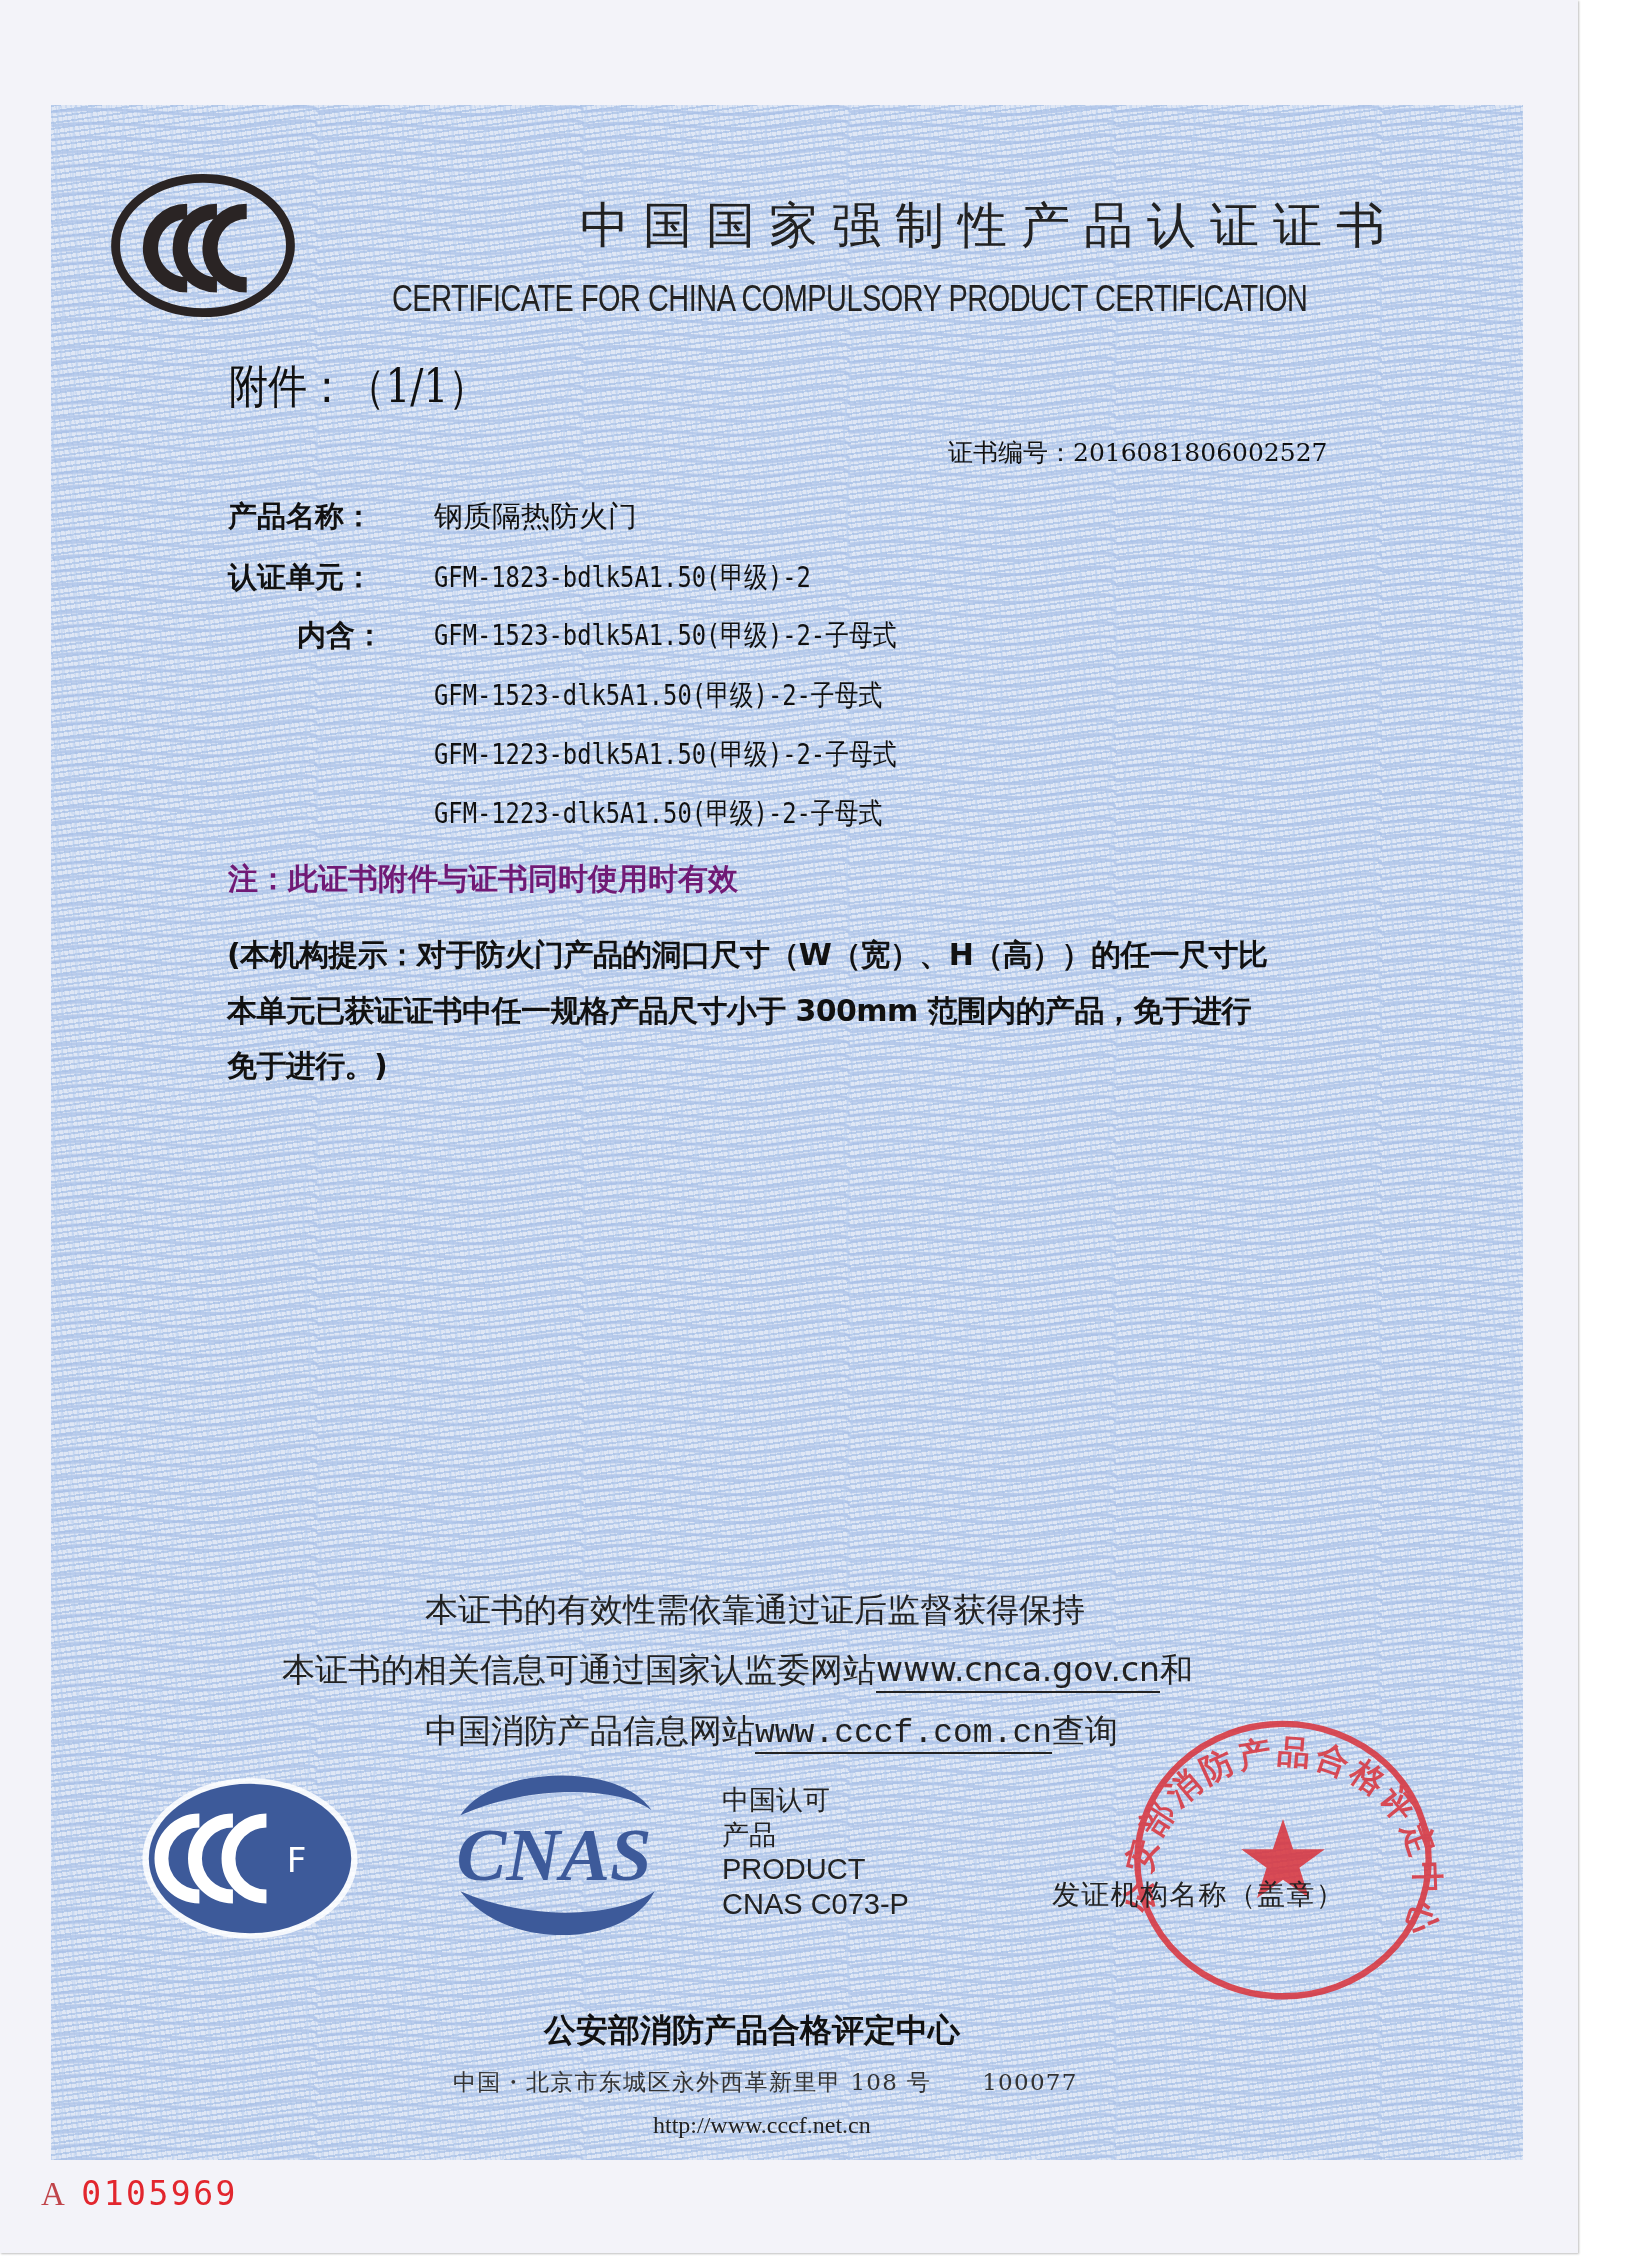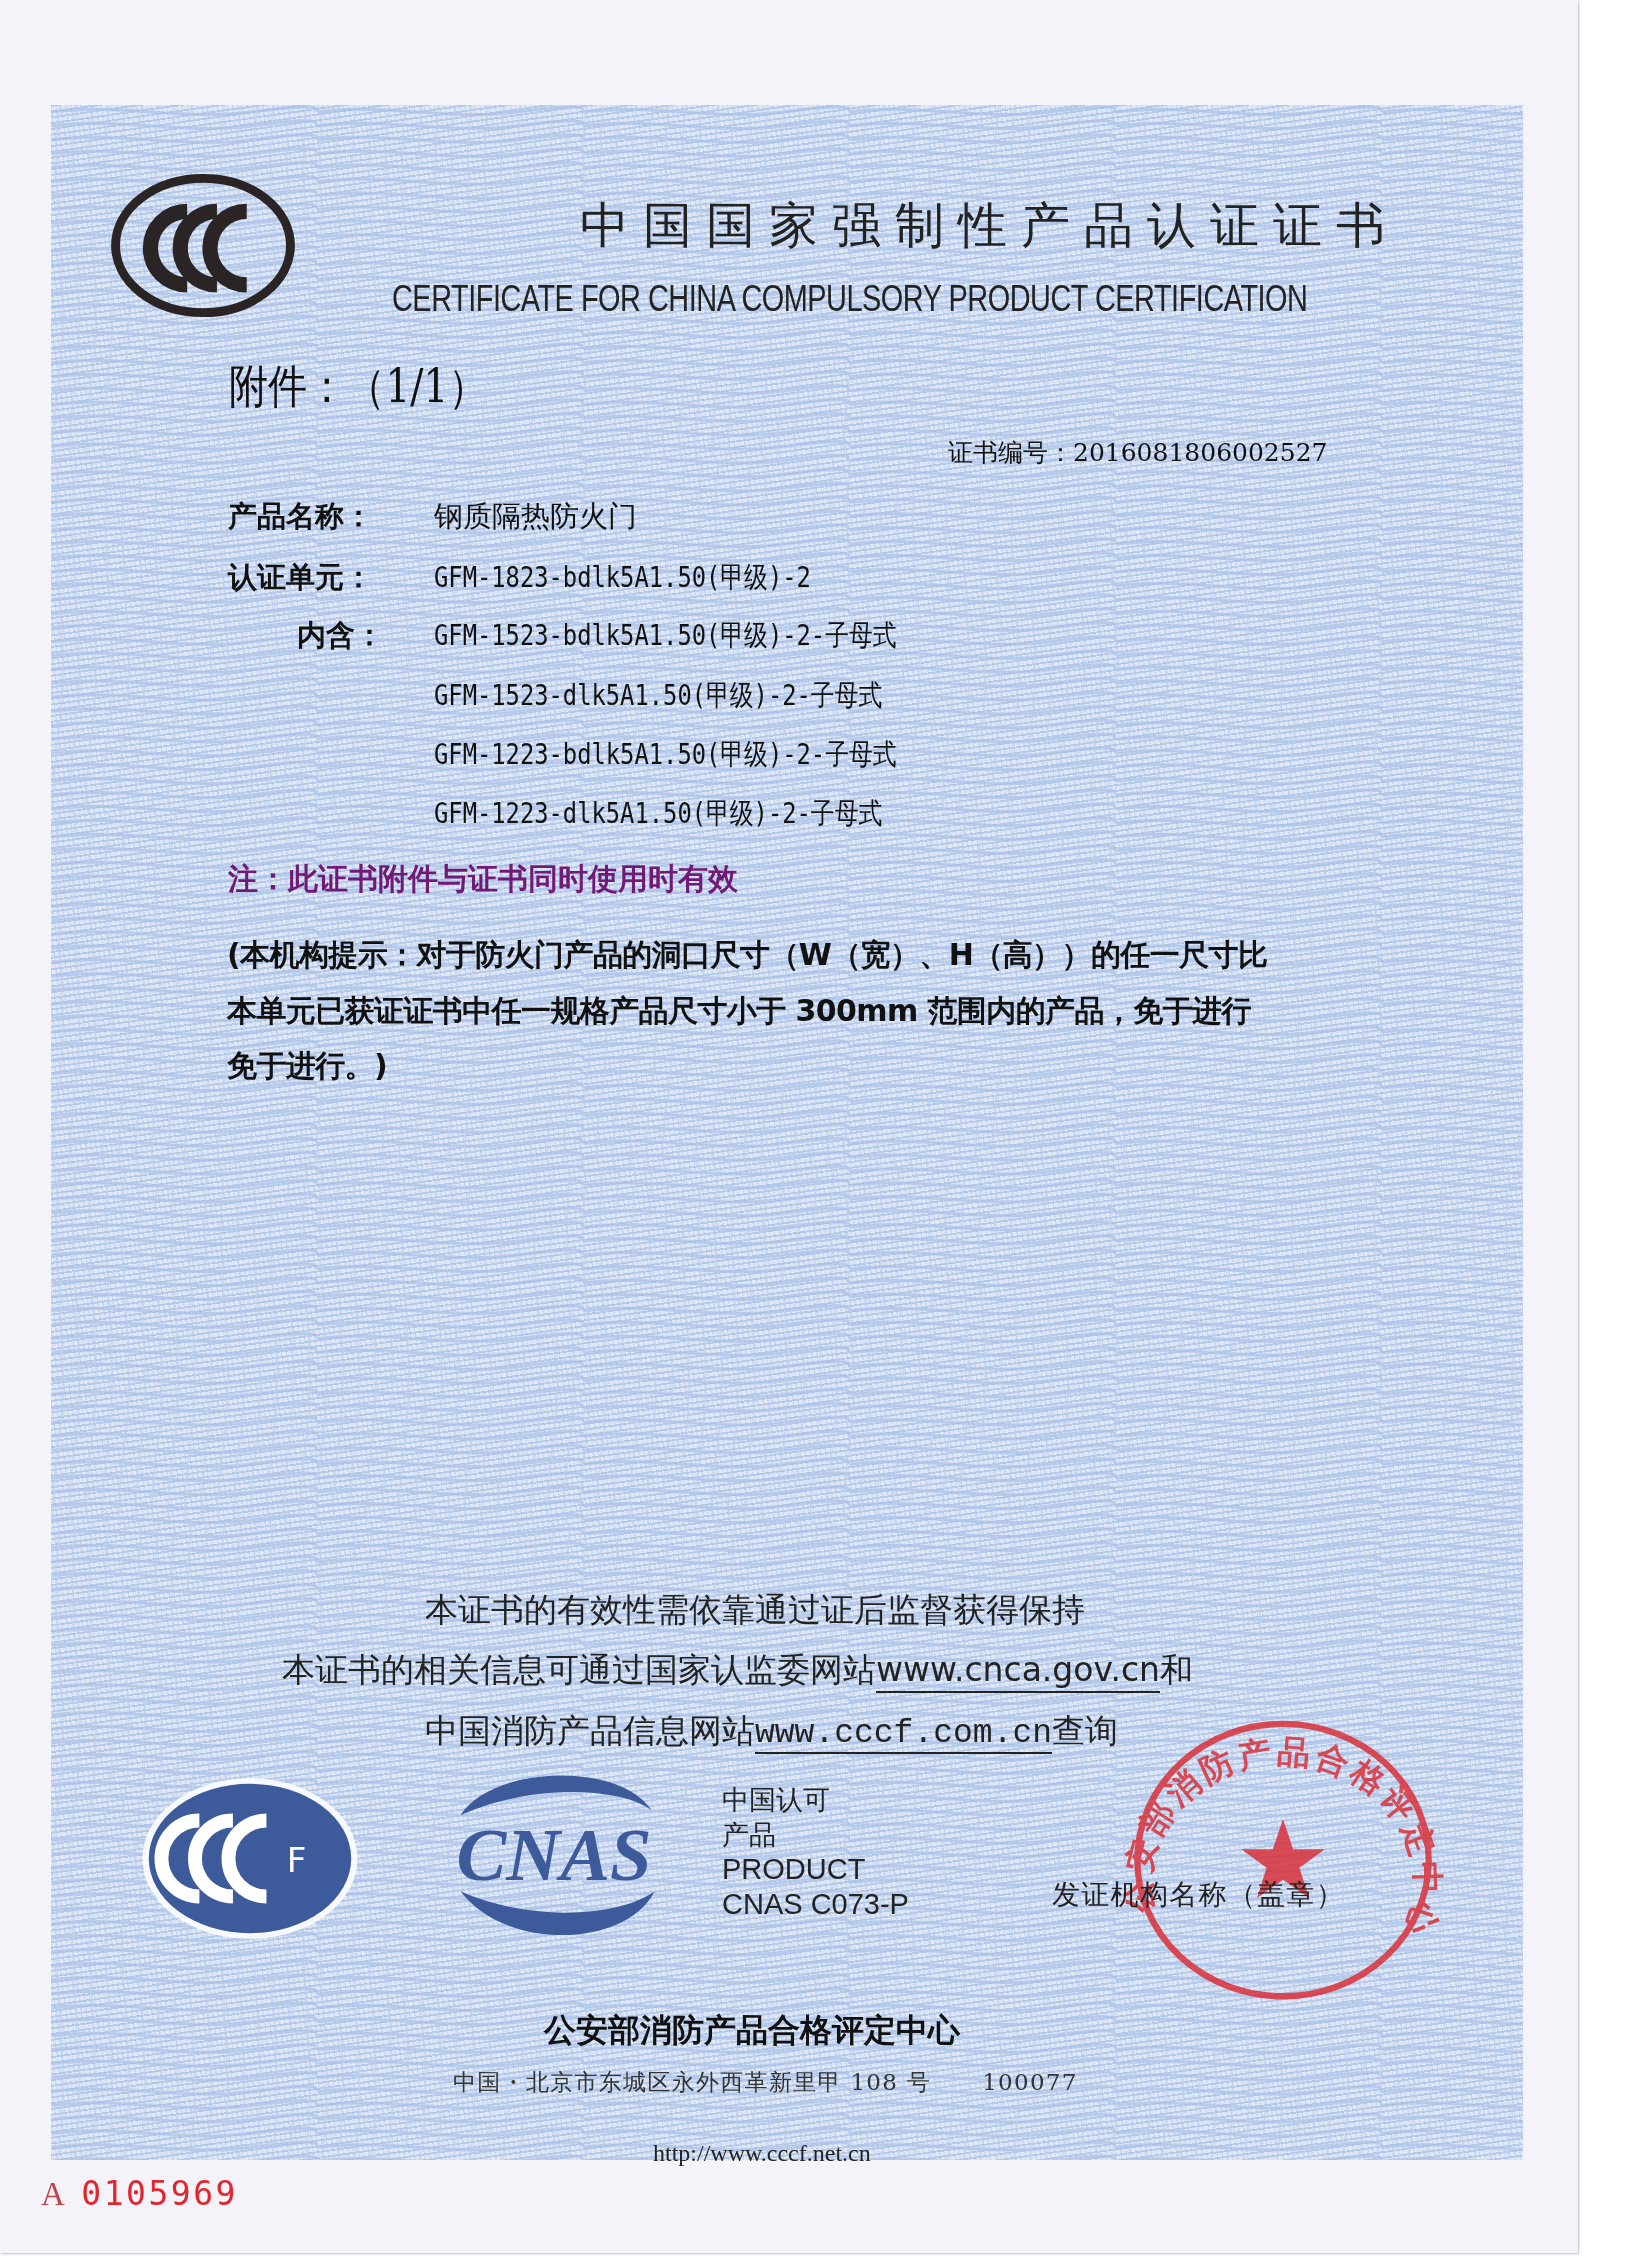--- a/index.html
+++ b/index.html
@@ -80,21 +80,21 @@
   .org-name {
     left: 544px; top: 2009px; font-family: "DejaVu Serif", serif; font-weight: bold;
     font-size: 32px; color: #111;
   }
   .address {
     left: 453px; top: 2067px; font-family: "DejaVu Serif", serif;
     font-size: 23px; color: #333; letter-spacing: 1.3px;
   }
   .website {
     left: 653px; top: 2112px; font-family: "Liberation Serif", serif;
-    font-size: 24px; color: #222; margin-top: 28px;
+    font-size: 24px; color: #222;
   }
   .serial {
     left: 41px; top: 2174px; font-family: "DejaVu Sans Mono", monospace;
     font-size: 33px; color: #e2262e; letter-spacing: 2.5px;
   }
   .serial .prefix { font-family: "Liberation Serif", serif; color: #c0444a; margin-right: 14px; }
 </style>
 </head>
 <body>
 

